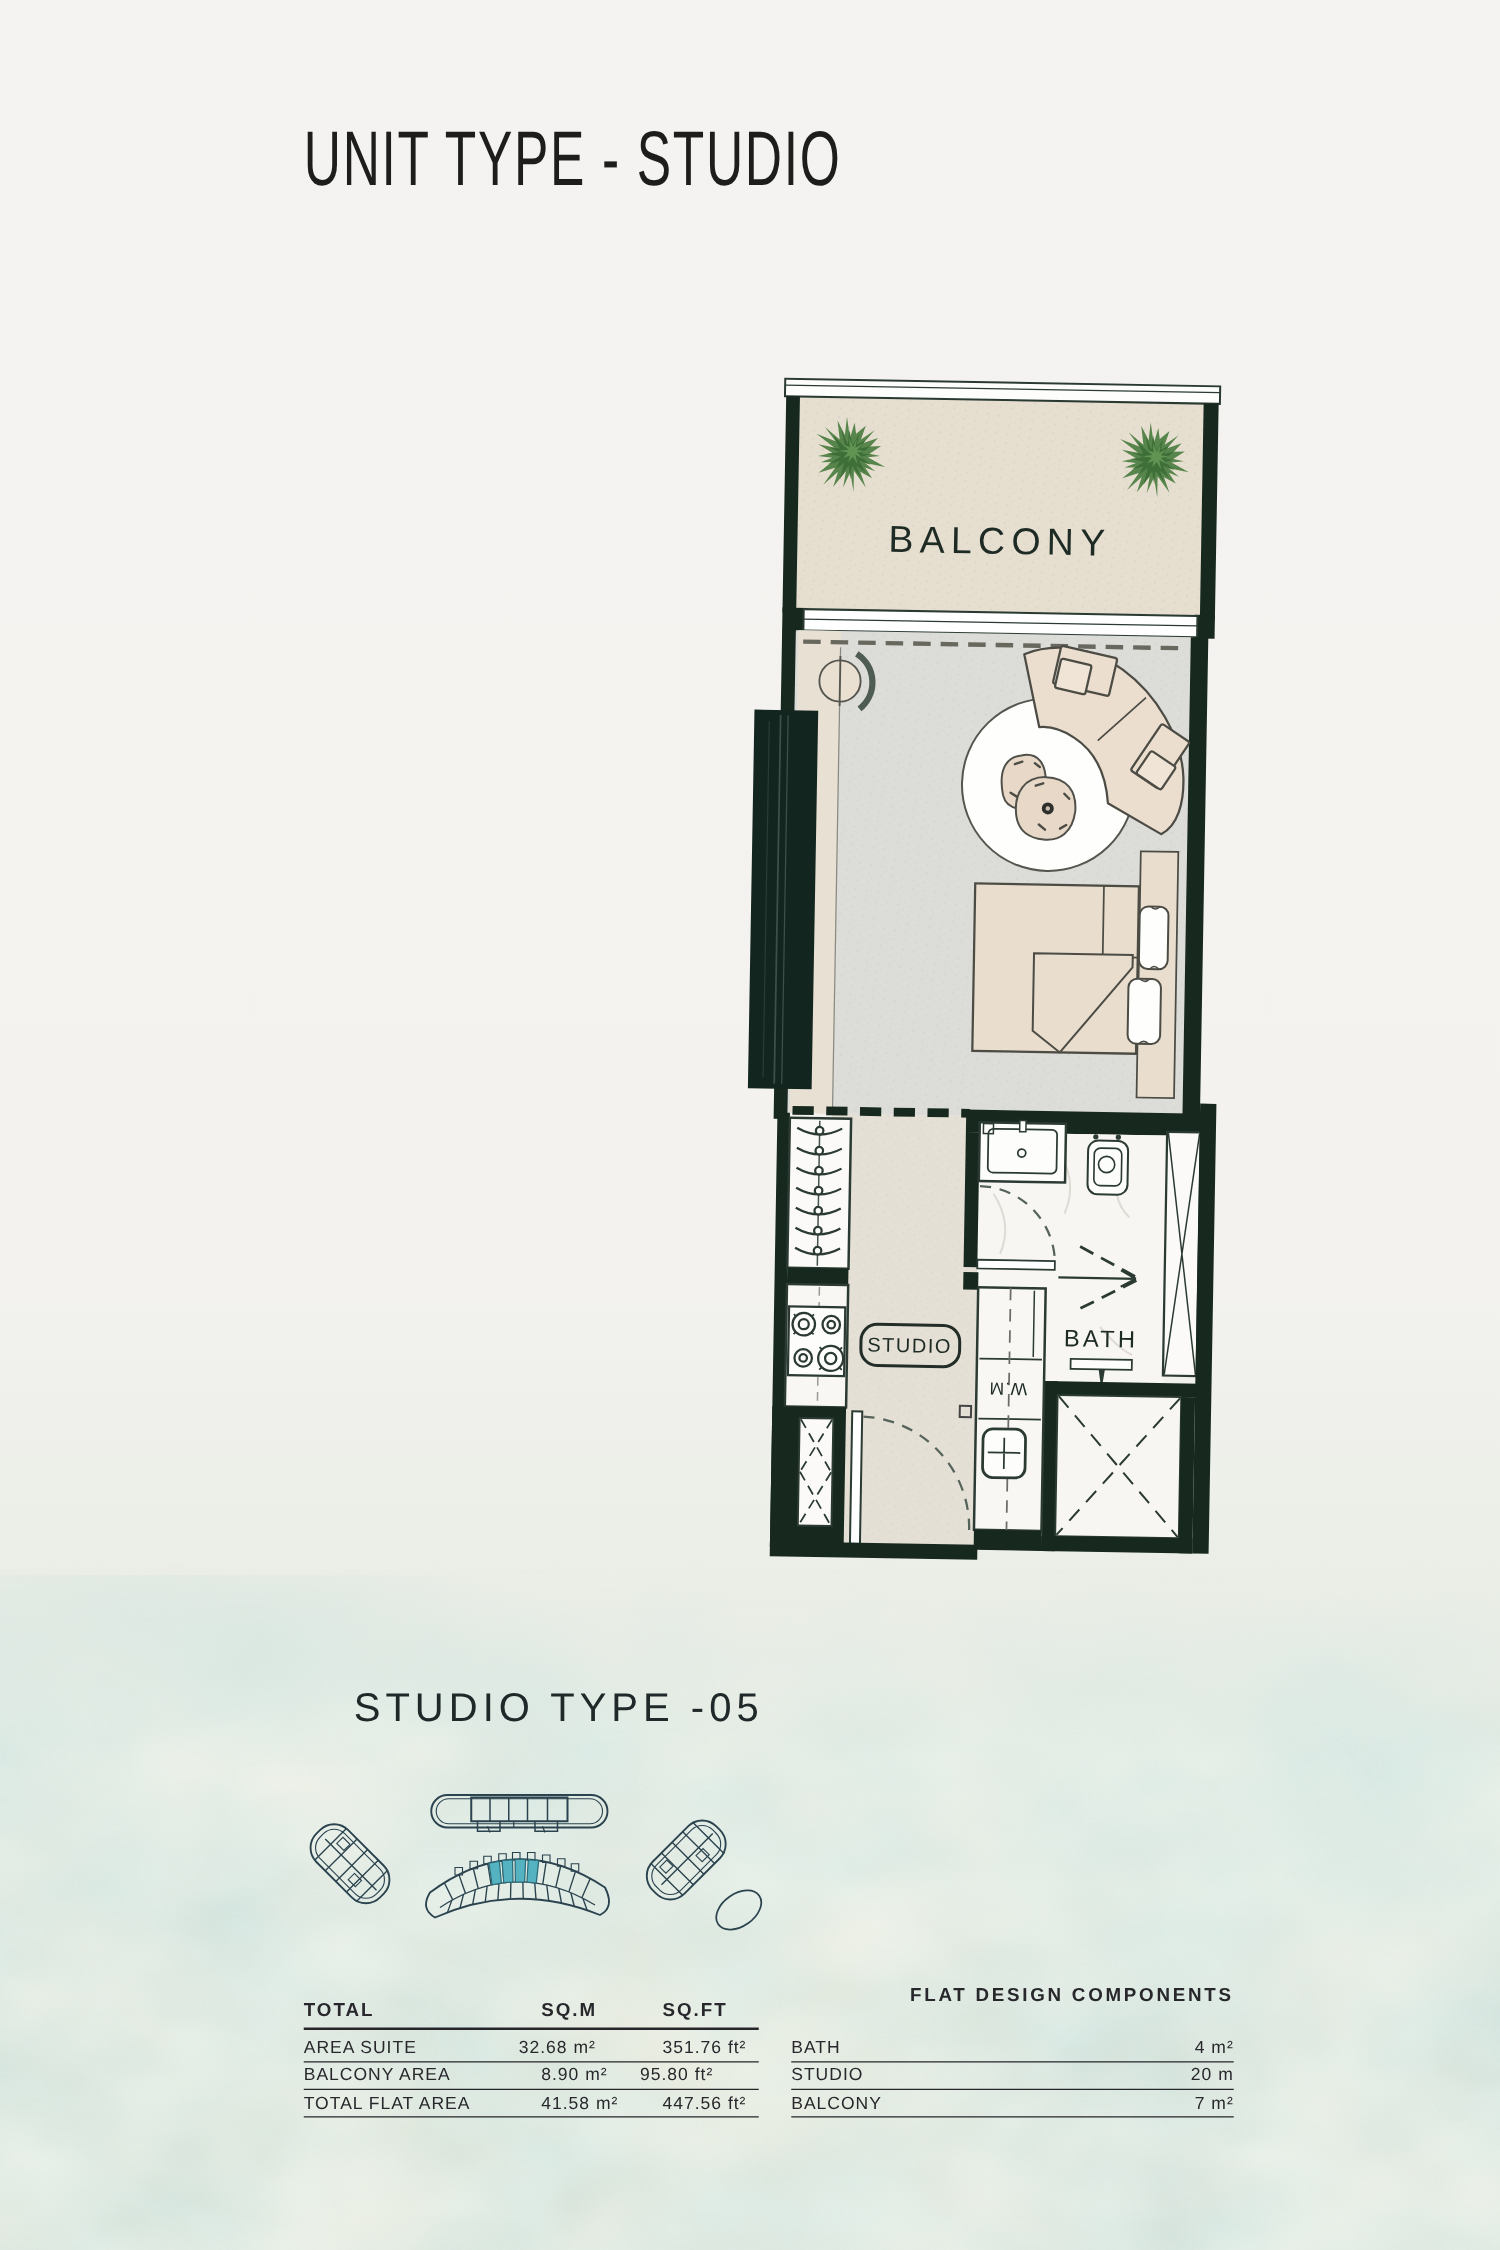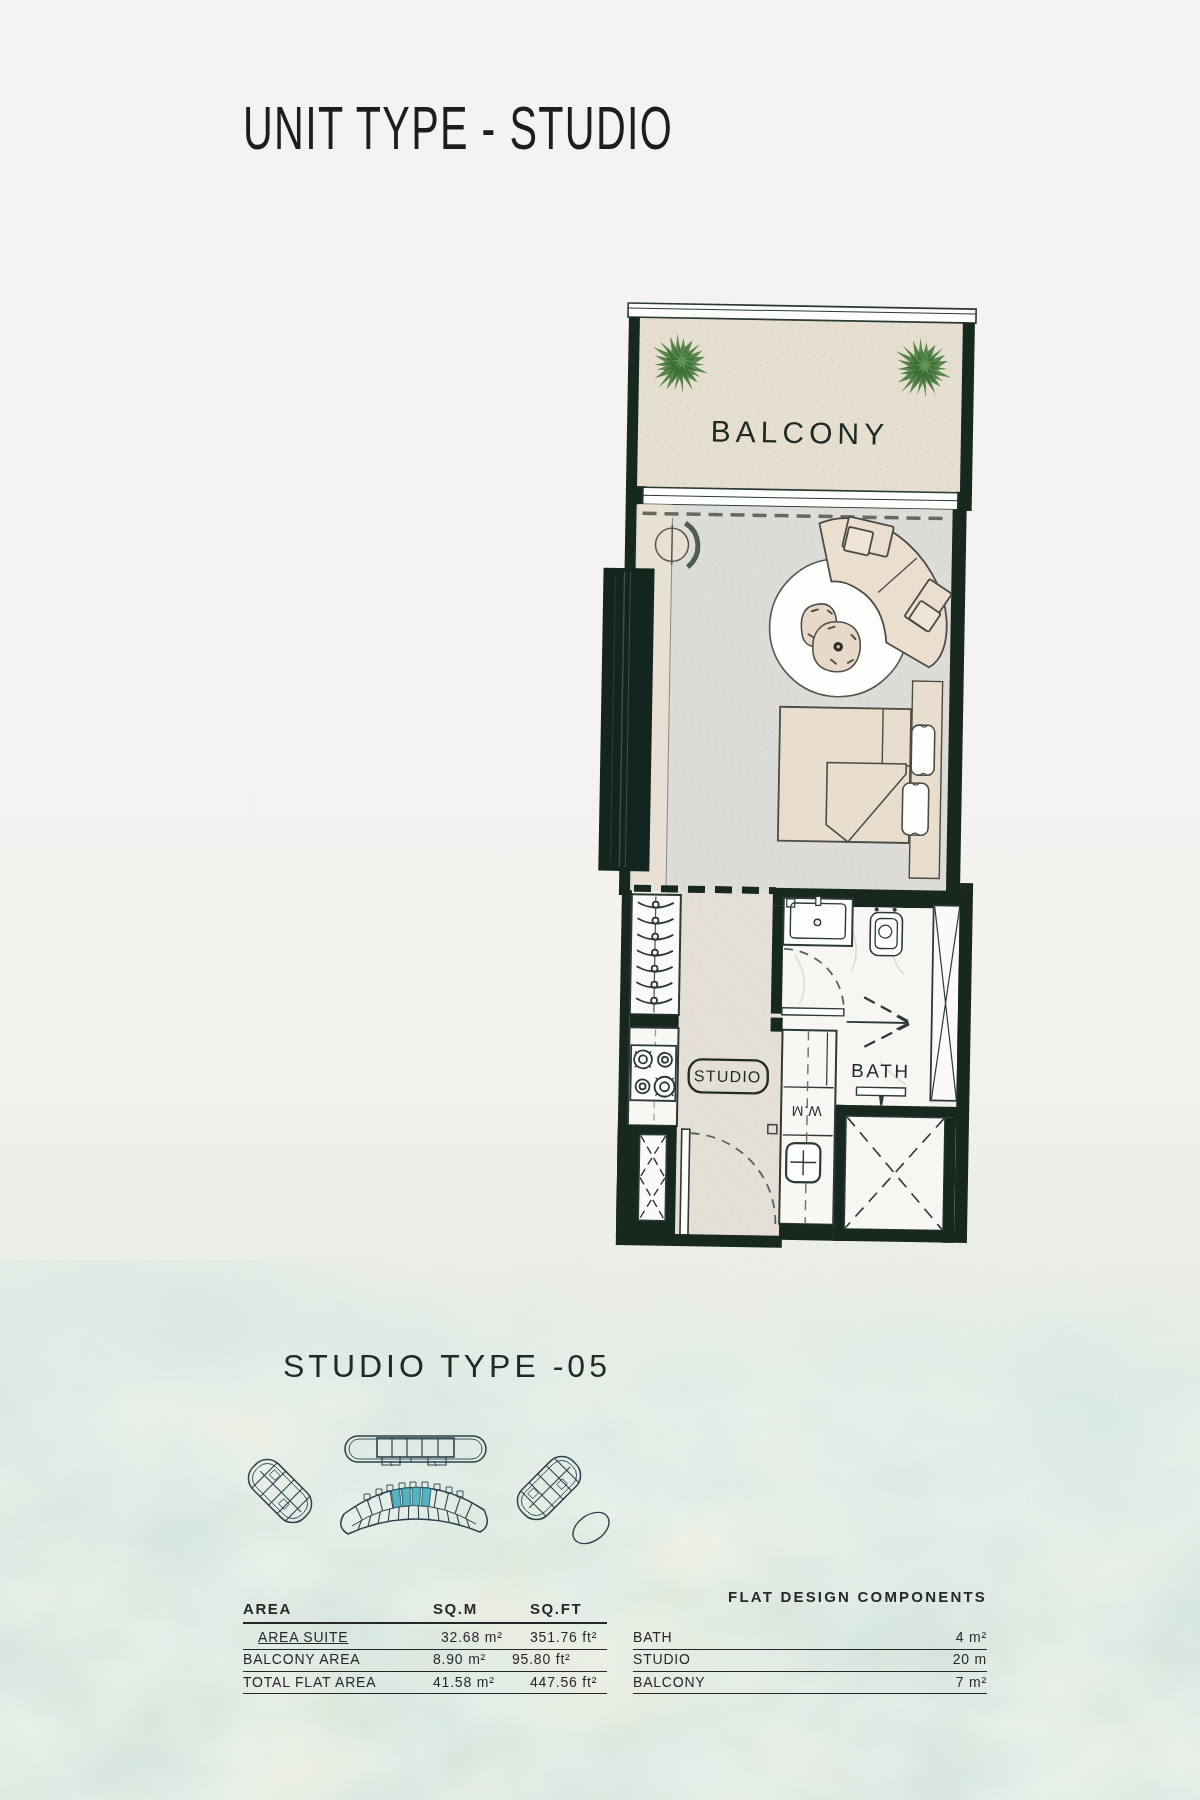--- a/index.html
+++ b/index.html
@@ -345,29 +345,29 @@
       <path d="M 422.6 1487.7 L 431.0 1488.5 L 429.0 1506.5 L 421.6 1505.7 Z"></path>
     </g>
 
     <ellipse cx="591" cy="1528" rx="20" ry="13" transform="rotate(-35 591 1528)" stroke-width="1.4"></ellipse>
   </g>
 </svg>
 
 <div class="abs" style="left:243px;top:1596px;width:364px;height:100px;font-size:14px;color:#28282c;letter-spacing:0.8px;">
 
   <div style="position:absolute;top:4px;width:364px;font-weight:bold;font-size:15px;letter-spacing:1.6px;">
-    <span style="position:absolute;left:0;">AREA</span>
+    <span style="position:absolute;left:0;">TOTAL</span>
     <span style="position:absolute;left:190px;">SQ.M</span>
     <span style="position:absolute;left:287px;">SQ.FT</span>
   </div>
   <div style="position:absolute;top:26px;width:364px;border-top:2px solid #26262a;"></div>
 
   <div style="position:absolute;top:33px;width:364px;">
-    <span style="position:absolute;left:15px;text-decoration:underline;">AREA SUITE</span>
-    <span style="position:absolute;left:198px;text-align:center;">32.68 m²</span>
+    <span style="position:absolute;left:0;">AREA SUITE</span>
+    <span style="position:absolute;left:172px;text-align:center;">32.68 m²</span>
     <span style="position:absolute;left:287px;">351.76 ft²</span>
   </div>
   <div style="position:absolute;top:53px;width:364px;border-top:1.5px solid #26262a;"></div>
 
   <div style="position:absolute;top:55px;width:364px;">
     <span style="position:absolute;left:0;">BALCONY AREA</span>
     <span style="position:absolute;left:190px;">8.90 m²</span>
     <span style="position:absolute;left:269px;">95.80 ft²</span>
   </div>
   <div style="position:absolute;top:75px;width:364px;border-top:1.5px solid #26262a;"></div>

